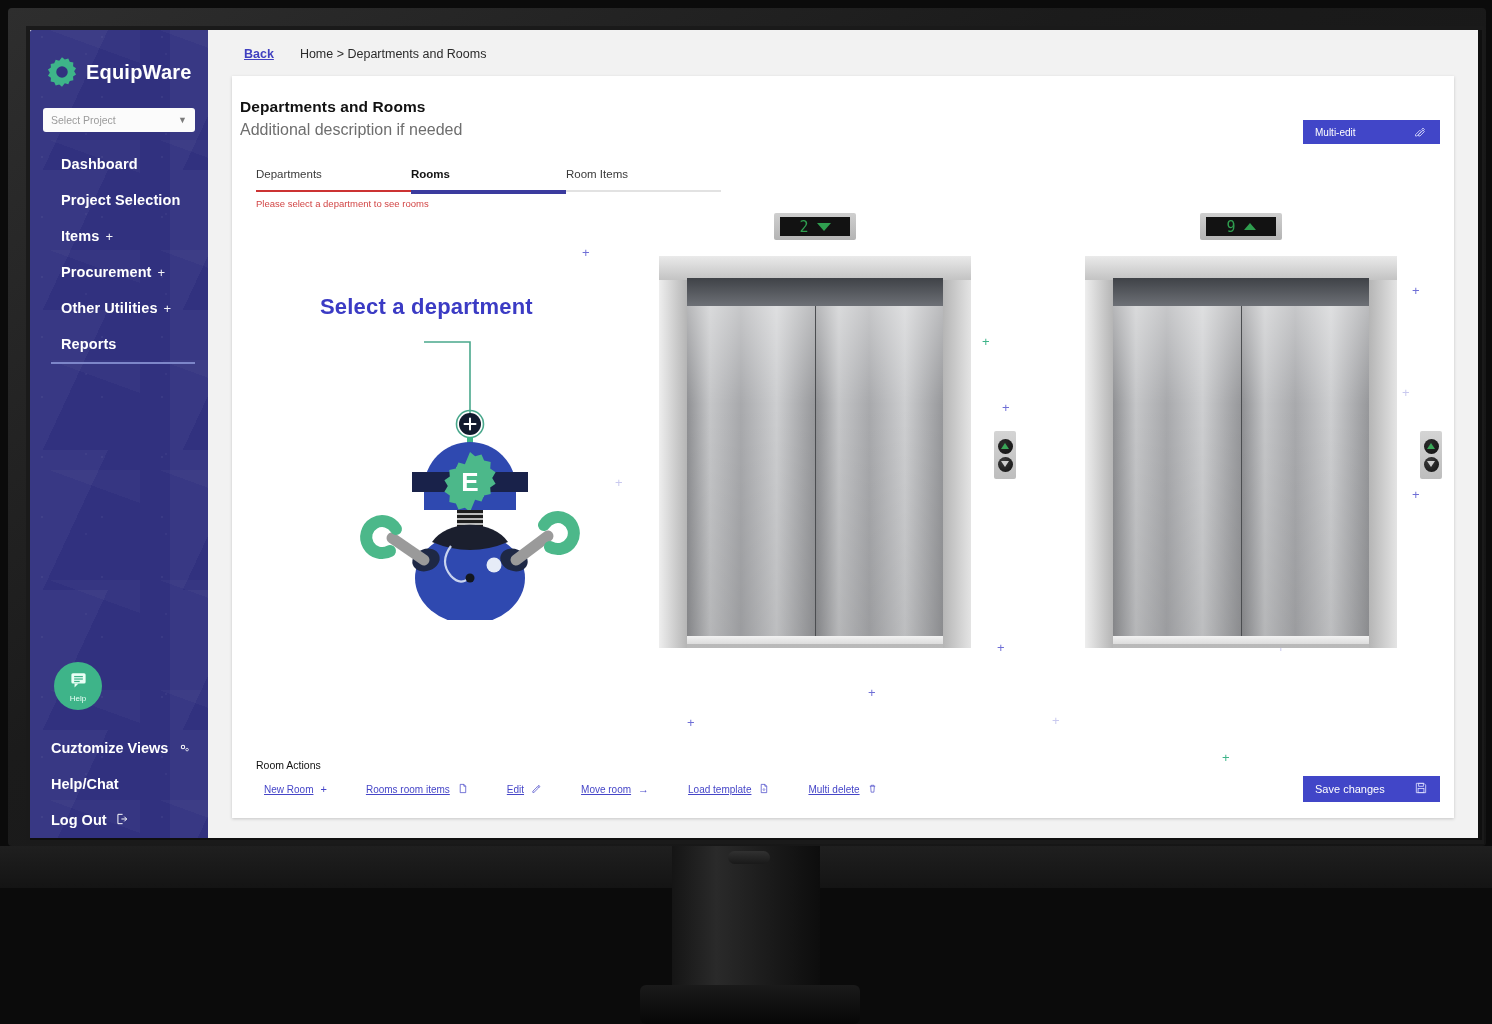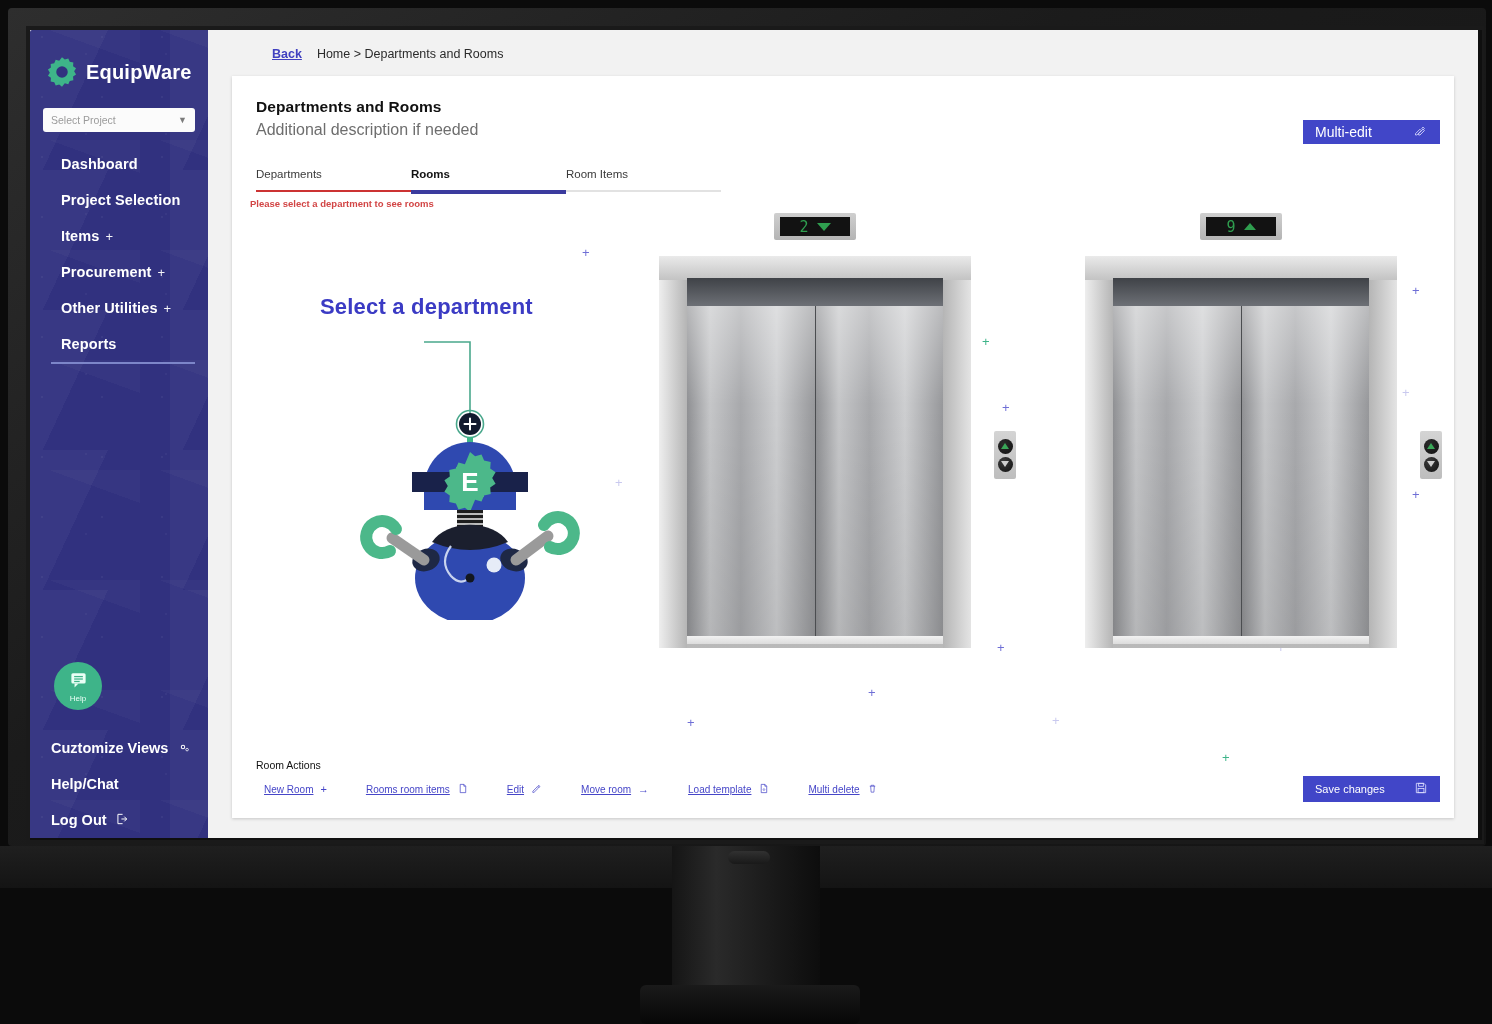--- a/index.html
+++ b/index.html
@@ -115,53 +115,53 @@
   #sidebar-bottom { position: absolute; left: 0; top: 700px; width: 100%; }
   .sb-link {
     display:flex; align-items:center; gap:8px;
     padding-left: 21px; height: 36px;
     font-size: 14.5px; font-weight: 700; color:#fff; cursor: pointer;
   }
 
   
   #main { position: absolute; left: 178px; top: 0; width: 1270px; height: 808px; background:#f2f2f2; }
 
-  #topbar { height: 48px; display: flex; align-items: center; gap: 15px; padding-left: 36px; margin-left: 28px; }
+  #topbar { height: 48px; display: flex; align-items: center; gap: 26px; padding-left: 36px; }
   #back-link { font-size: 12.5px; color:#4040c0; text-decoration: underline; font-weight: 700; cursor:pointer; }
   #breadcrumb { font-size: 12.5px; color:#2b2b2b; }
 
   #card {
     position: absolute; left: 24px; top: 46px; width: 1222px; height: 742px;
     background: #fff;
     box-shadow: 0 1px 3px rgba(0,0,0,.18);
   }
 
-  #card-head { padding: 22px 0 0 24px; position: relative; }
+  #card-head { padding: 22px 0 0 8px; position: relative; }
   #page-title { font-size: 15.5px; font-weight: 700; color:#111; letter-spacing:.1px; }
   #page-sub { font-size: 16px; color:#6e6e6e; margin-top: 5px; }
 
   #multi-edit {
     position: absolute; right: 14px; top: 44px;
     width: 137px; height: 24px;
     background: #4146c8; color:#fff;
     display:flex; align-items:center; justify-content:space-between;
-    padding: 0 12px; font-size: 14px; cursor: pointer;
+    padding: 0 12px; font-size: 10px; cursor: pointer;
   }
 
   #tabs { position:absolute; left:24px; top: 92px; width: 466px; display:flex; }
   .tab { width: 155px; padding-bottom: 7px; font-size: 11.5px; color:#3a3a3a; cursor:pointer; }
   .tab.active { font-weight: 700; color:#111; }
   .tab-rules { position:absolute; left:24px; top:114px; width:466px; display:flex; }
   .rule { width: 155px; height: 2px; }
   .rule.red { background:#c33; height:1.5px; }
   .rule.blue { background:#3b3b9e; height:4px; }
   .rule.grey { background:#e2e2e2; height:1.5px; }
   #tab-error {
-    position:absolute; left:18px; top:122px;
-    font-size: 9.5px; color:#d24545;font-weight:bold;
+    position:absolute; left:24px; top:122px;
+    font-size: 9.5px; color:#d24545;
   }
 
   
   #canvas { position:absolute; left:0; top:140px; width:1222px; height:460px; }
 
   .spark { position:absolute; font-size: 13px; line-height: 1; user-select:none; }
 
   .elevator { position:absolute; }
   .ind-shell {
     position:absolute; width: 82px; height: 27px;

